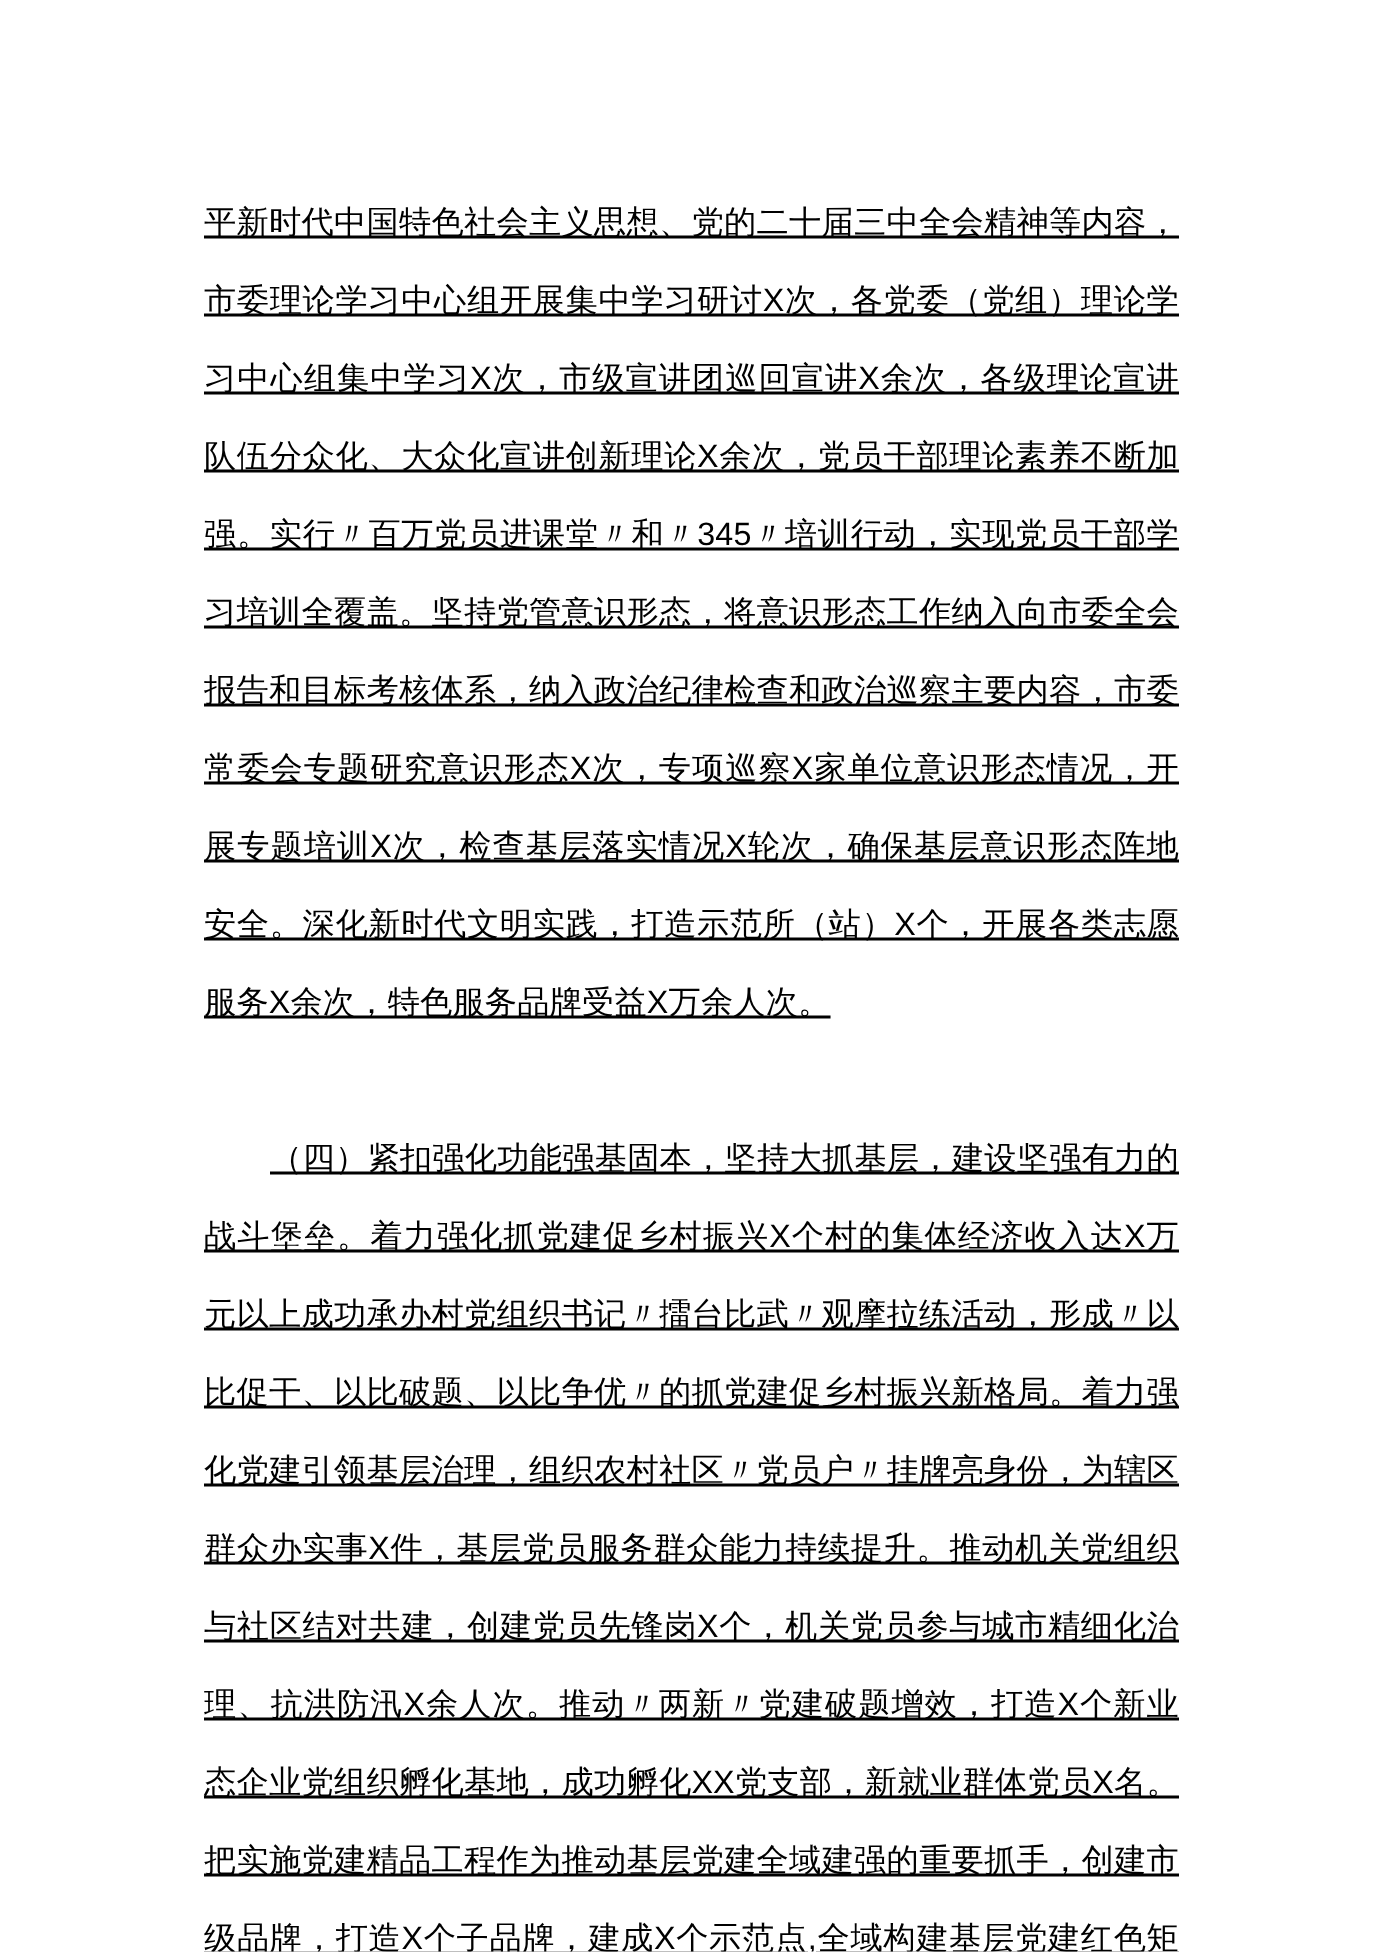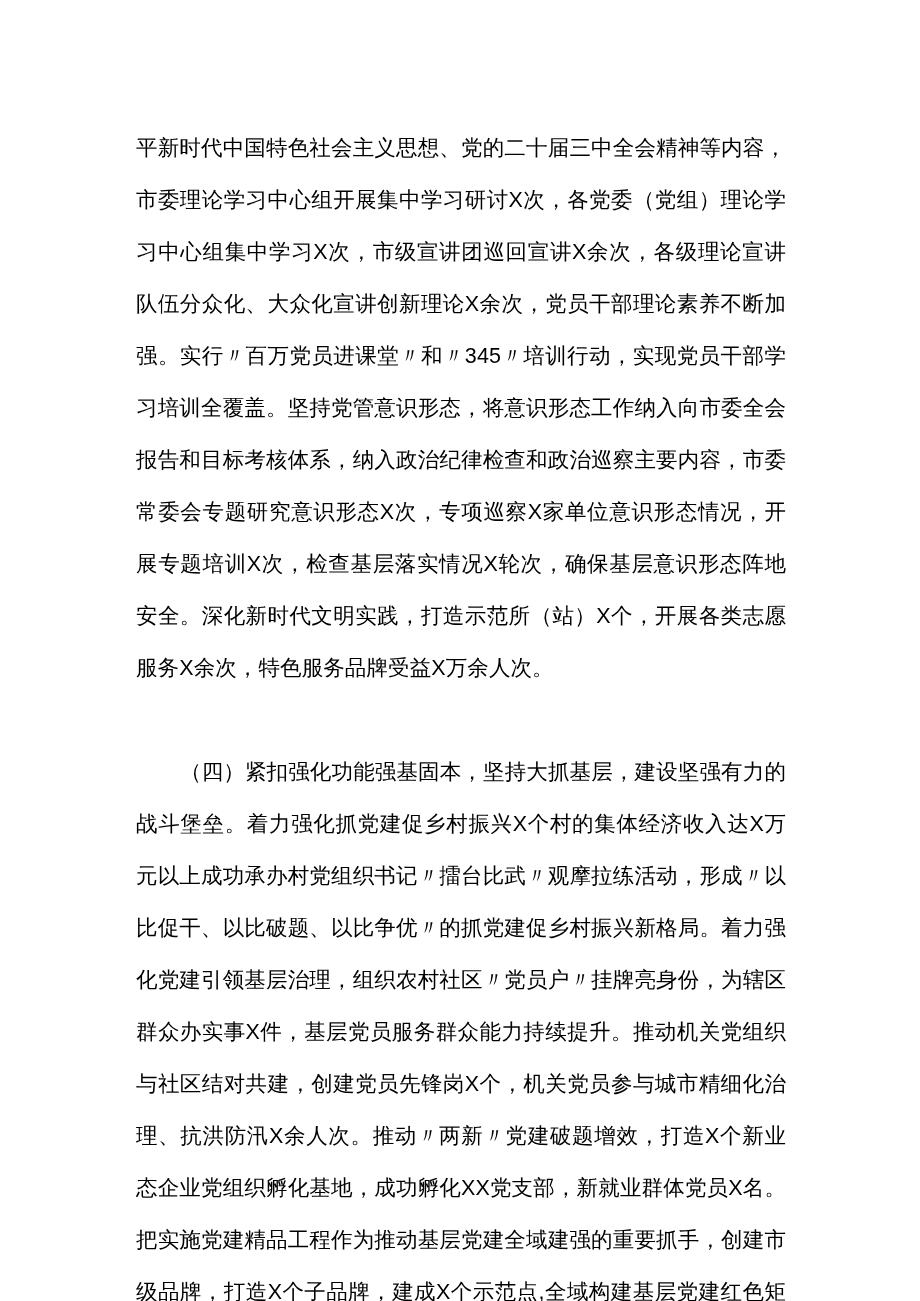--- a/index.html
+++ b/index.html
@@ -31,20 +31,21 @@
     margin: 0 0 0 0;
     padding: 0;
     font-size: 21.5px;
     line-height: 52px;
     color: #000000;
     text-align: justify;
     text-justify: inter-character;
     letter-spacing: 0.1px;
     word-break: break-all;
     font-weight: 400;
+    text-decoration: underline;
   }
   .para.cont {
     text-indent: 0;
   }
   .para.indent {
     text-indent: 44px;
   }
   .para-gap {
     height: 52px;
   }

